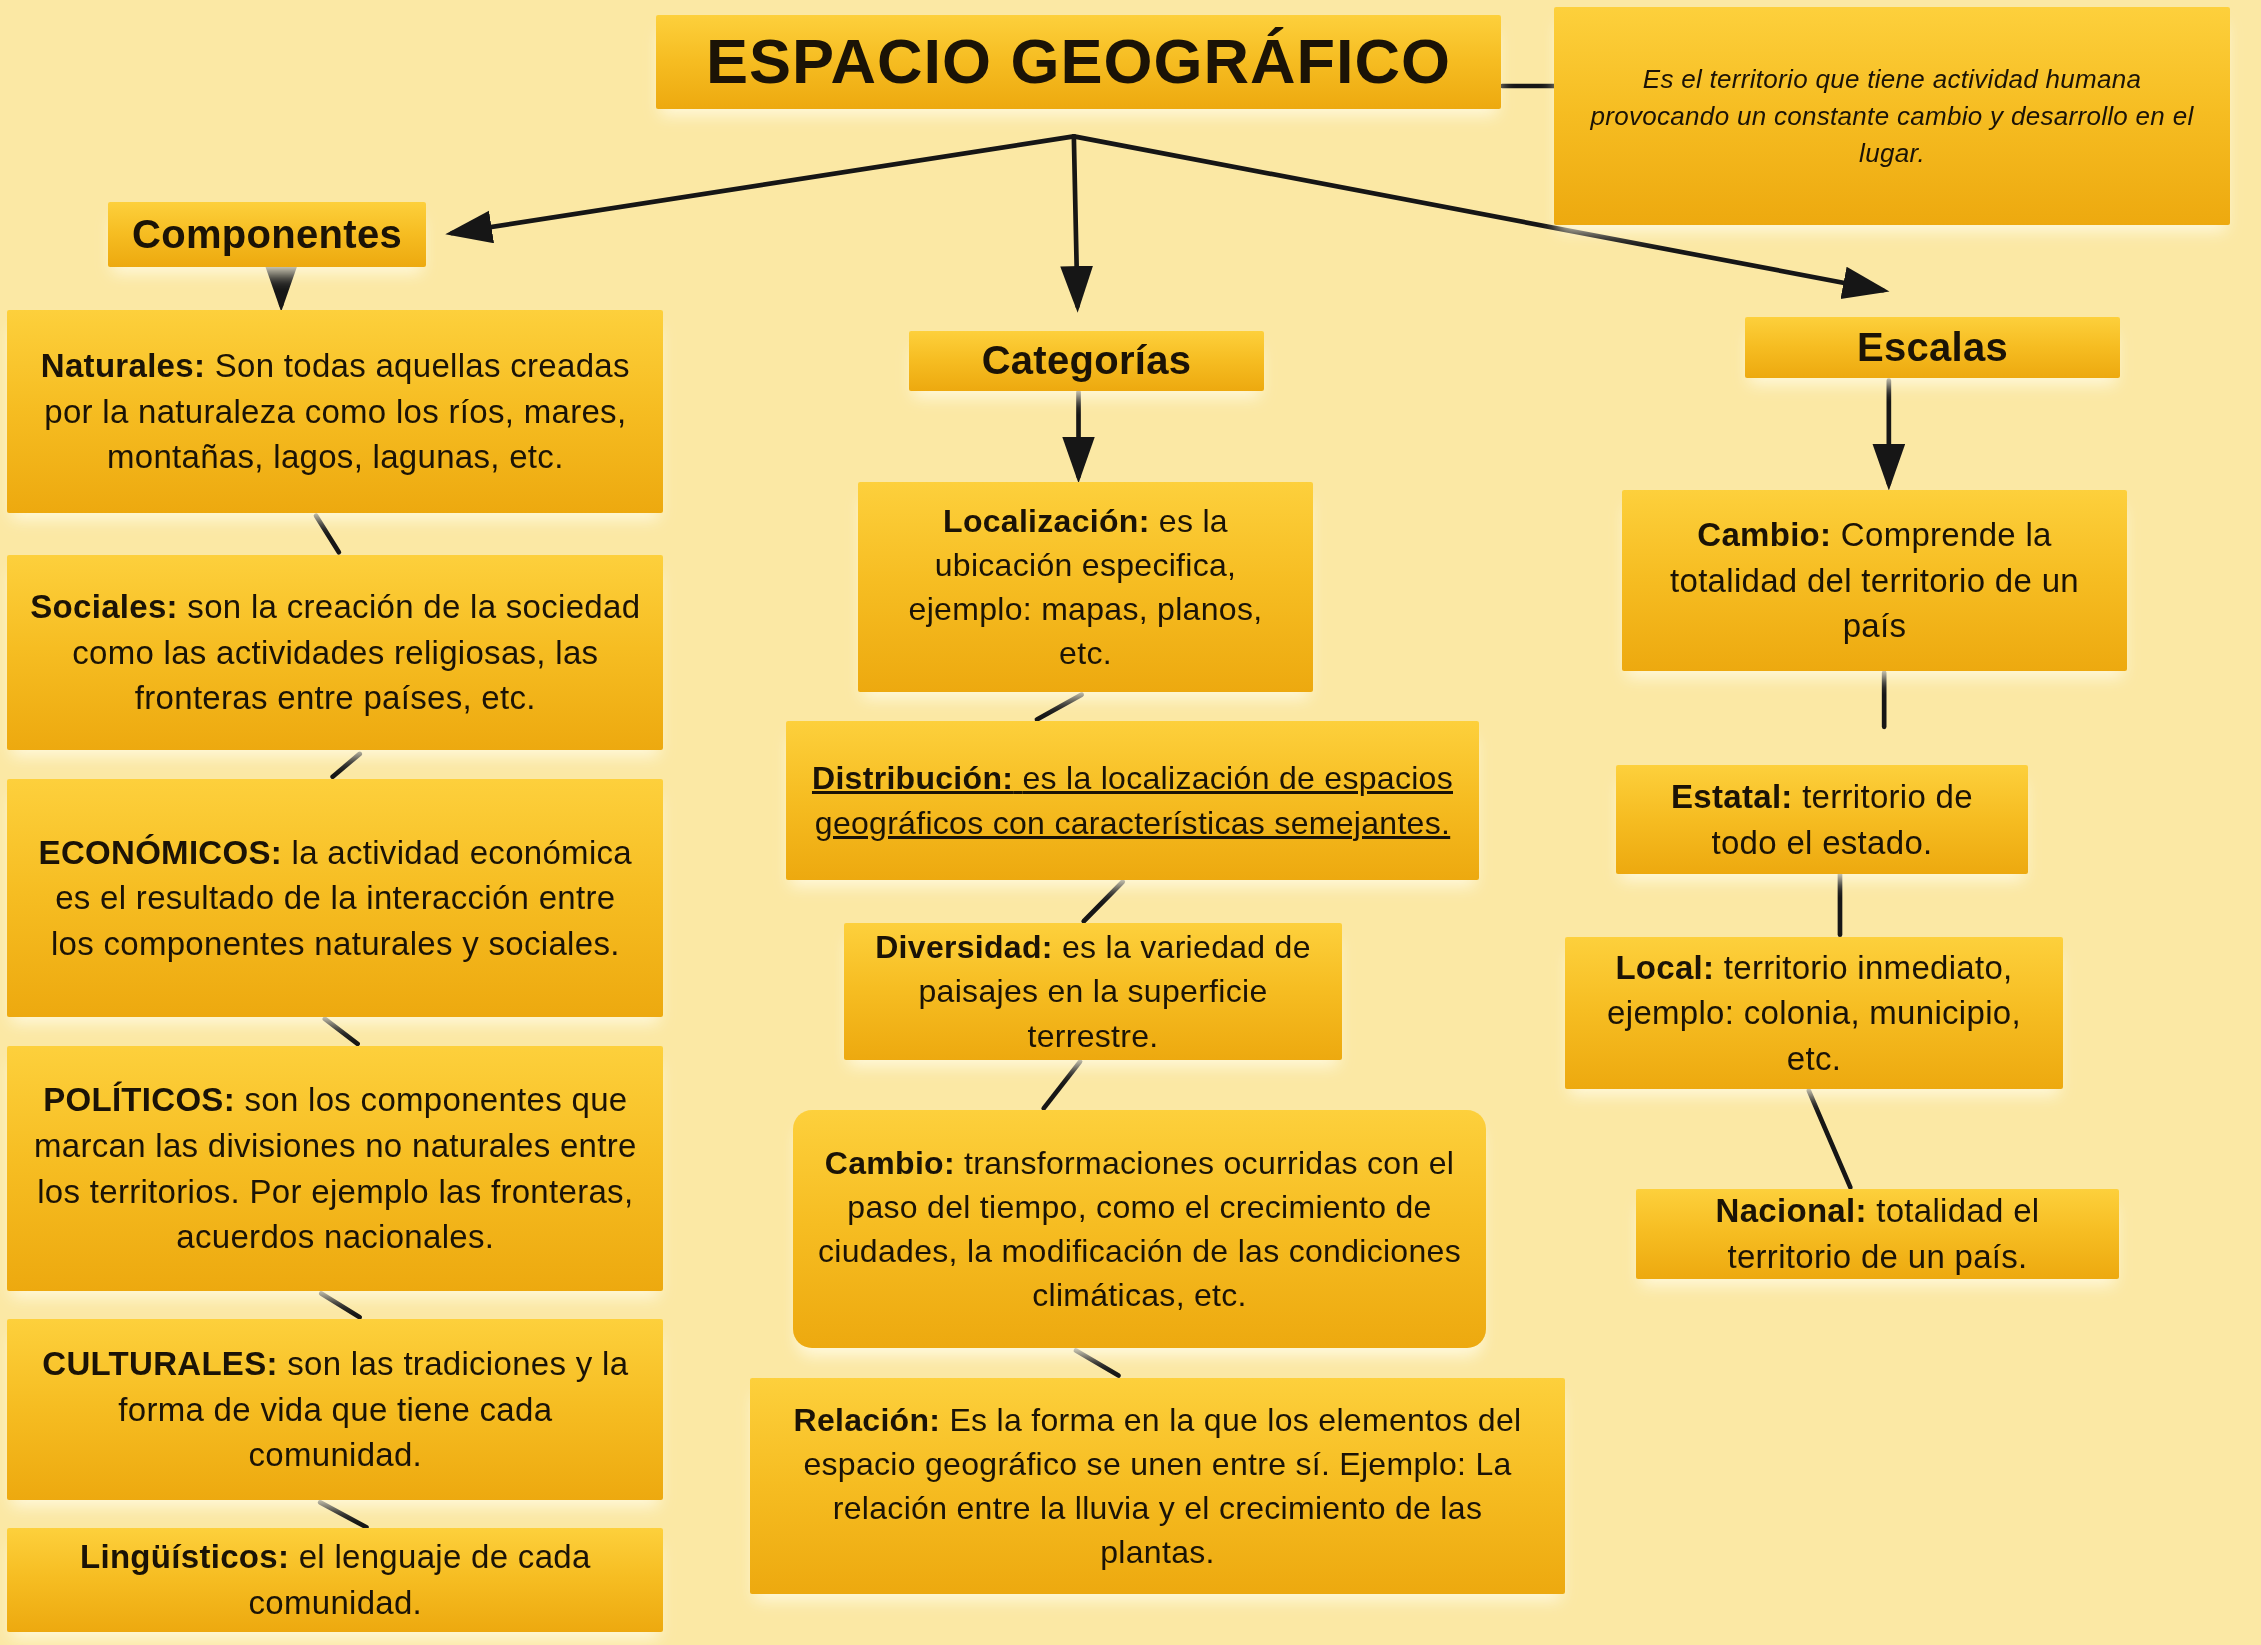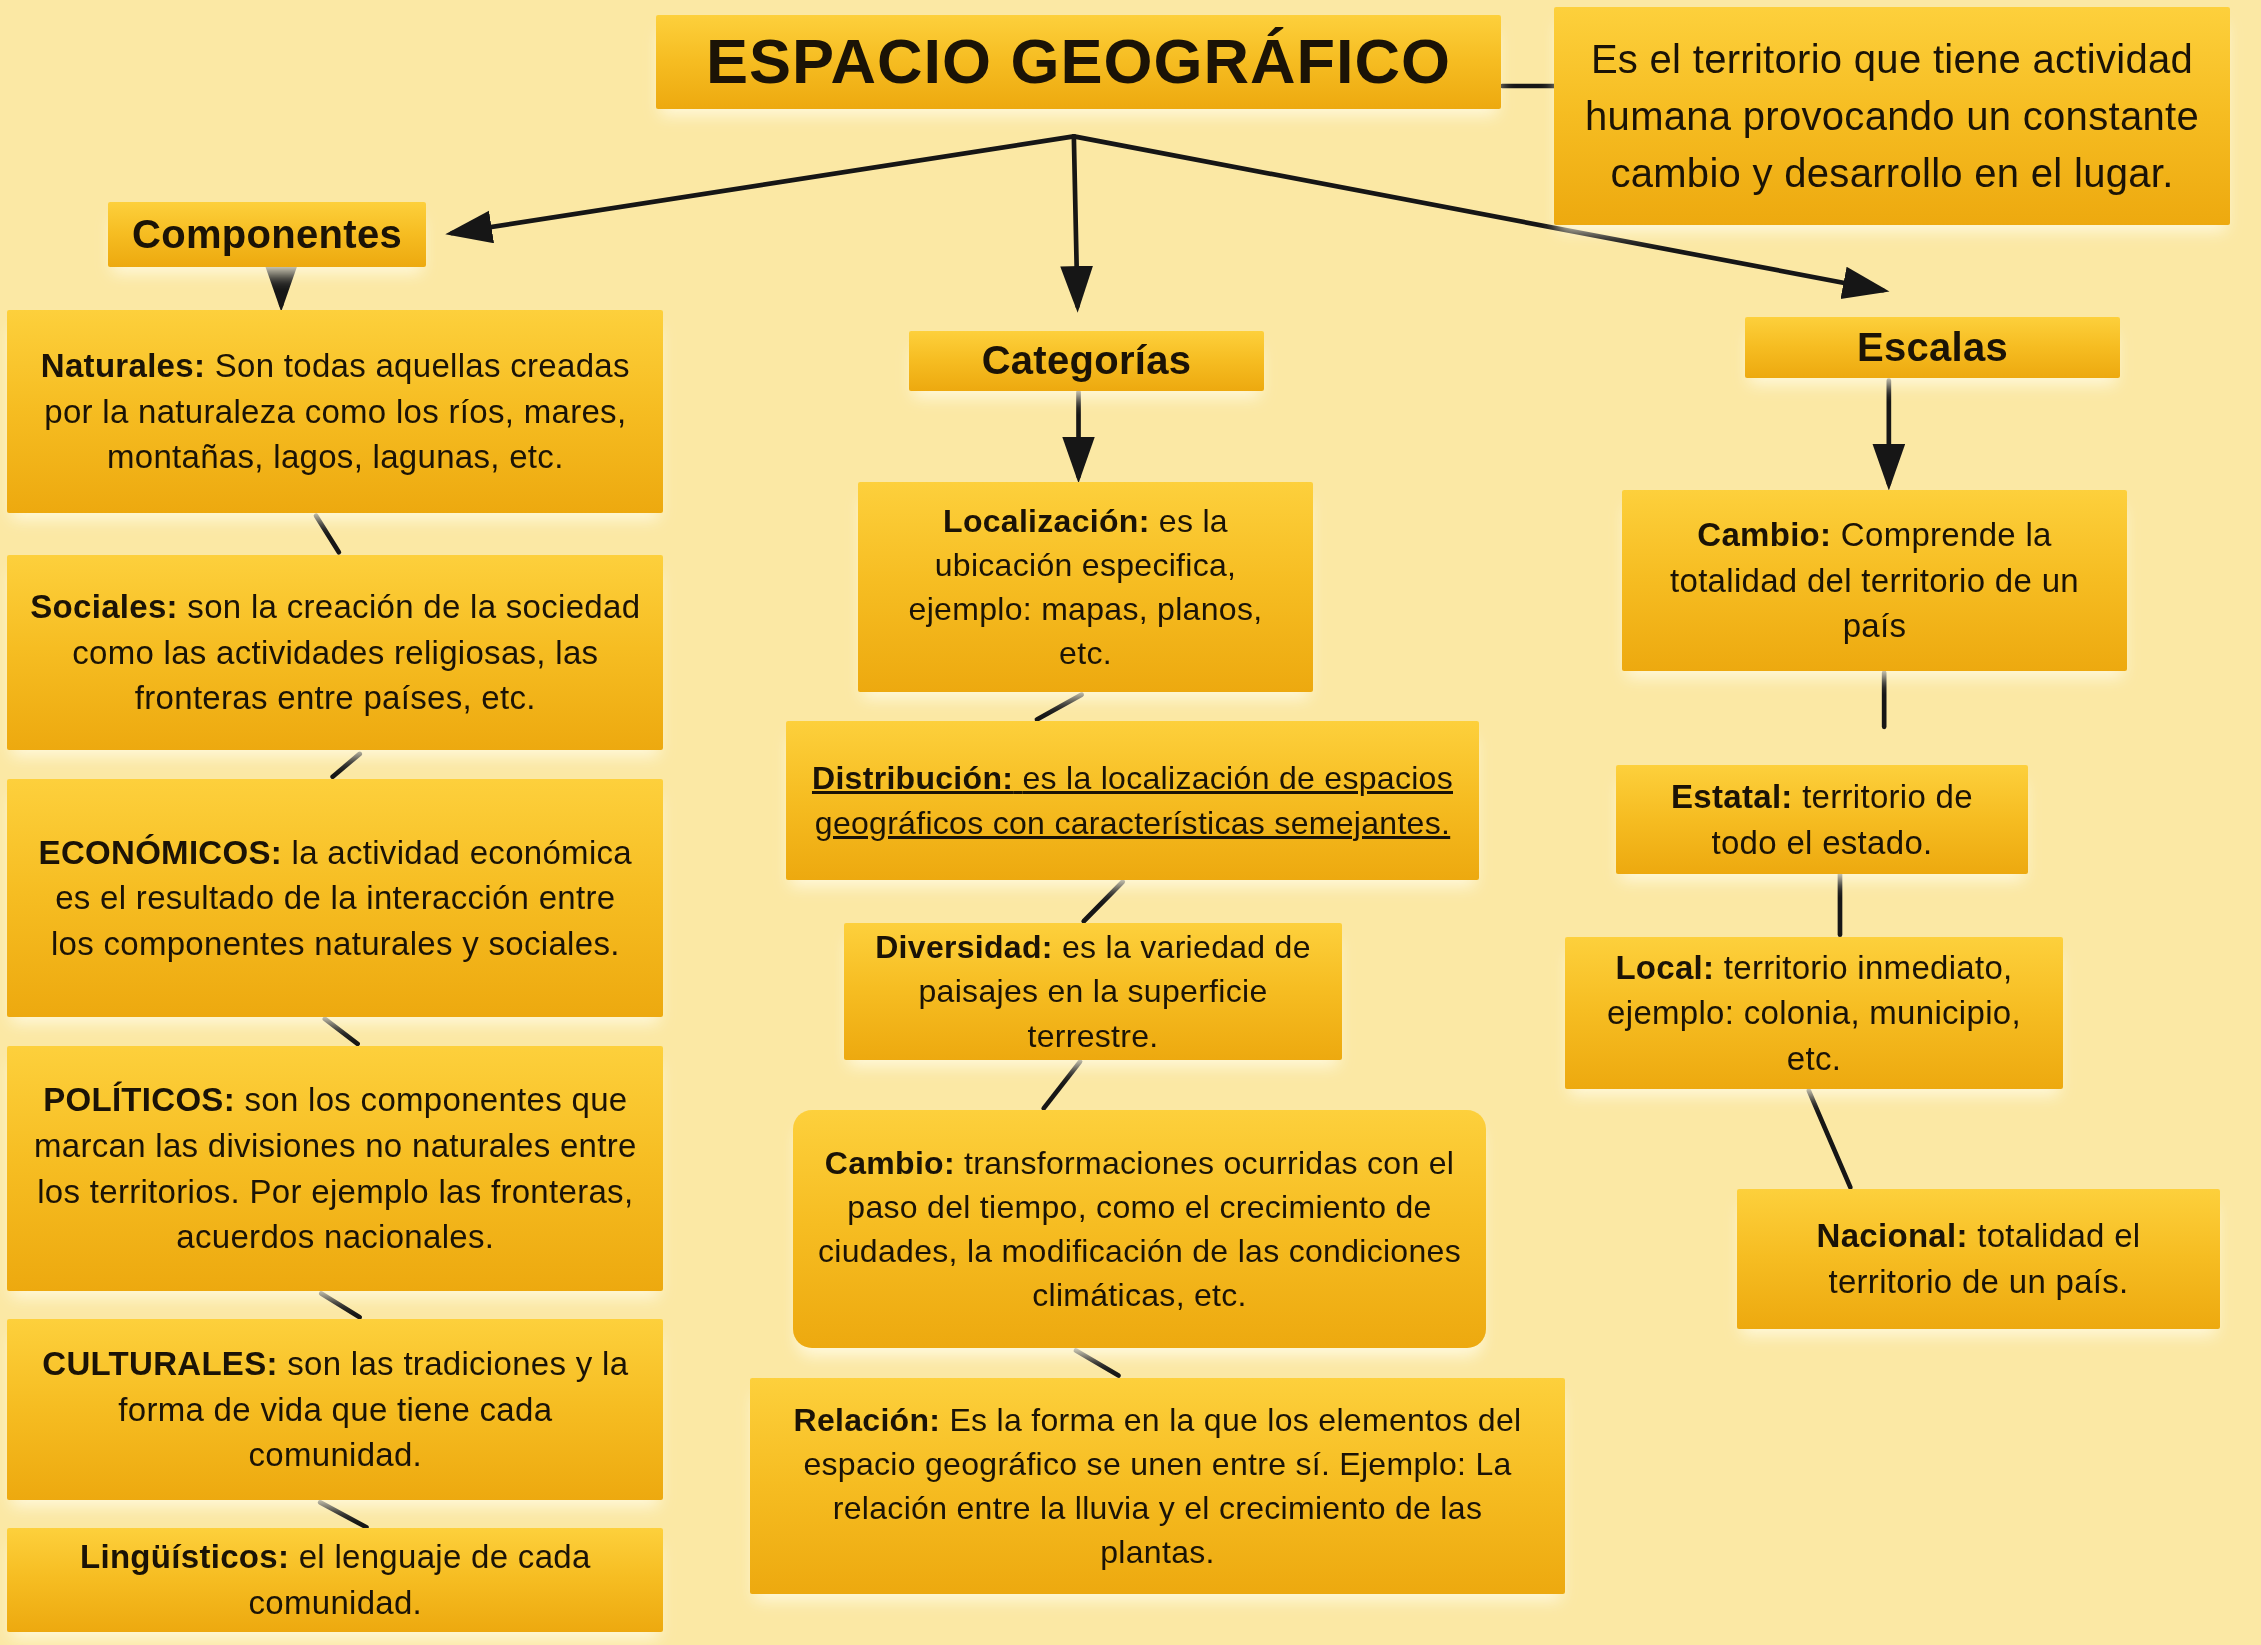--- a/index.html
+++ b/index.html
@@ -19,21 +19,21 @@
     display:flex;align-items:center;justify-content:center;
     text-align:center;
     padding:12.5px 22px;box-sizing:border-box;
     border-radius:2.1px;
     box-shadow:0 11.4px 15.6px -4.2px rgba(255,250,224,0.95);
   }
   .node p{margin:0;font-size:33px;line-height:1.38;letter-spacing:0.3px;}
   .node b{font-weight:bold;}
   .header p{font-size:40px;font-weight:bold;}
   .title-box p{font-size:63px;font-weight:bold;letter-spacing:1px;}
-  .def-box p{font-size:40px;line-height:1.42;}
+  .def-box p{font-size:26px;line-height:1.42;font-style:italic;}
   .mid p{font-size:32px;}
 </style>
 </head>
 <body>
 
 <div id="canvas">
 
   <svg class="connectors" width="2261" height="1646" viewBox="0 0 4350 3166">
     <defs>
       <marker id="arw" markerWidth="11" markerHeight="8" refX="8.5" refY="3.5" orient="auto" markerUnits="strokeWidth">
@@ -118,18 +118,18 @@
 
   <div class="node" style="left:1622px;top:490px;width:505px;height:181px;">
     <p><b>Cambio:</b> <span>Comprende la totalidad del territorio de un país</span></p>
   </div>
   <div class="node" style="left:1616px;top:728px;width:412px;height:109px;margin-top:37px;">
     <p><b>Estatal:</b> <span>territorio de todo el estado.</span></p>
   </div>
   <div class="node" style="left:1565px;top:937px;width:498px;height:152px;">
     <p><b>Local:</b> <span>territorio inmediato, ejemplo: colonia, municipio, etc.</span></p>
   </div>
-  <div class="node" style="left:1737px;top:1189px;width:483px;height:140px;">
+  <div class="node" style="left:1636px;top:1189px;width:483px;height:90px;">
     <p><b>Nacional:</b> <span>totalidad el territorio de un país.</span></p>
   </div>
 
 </div>
 
 
 </body></html>

